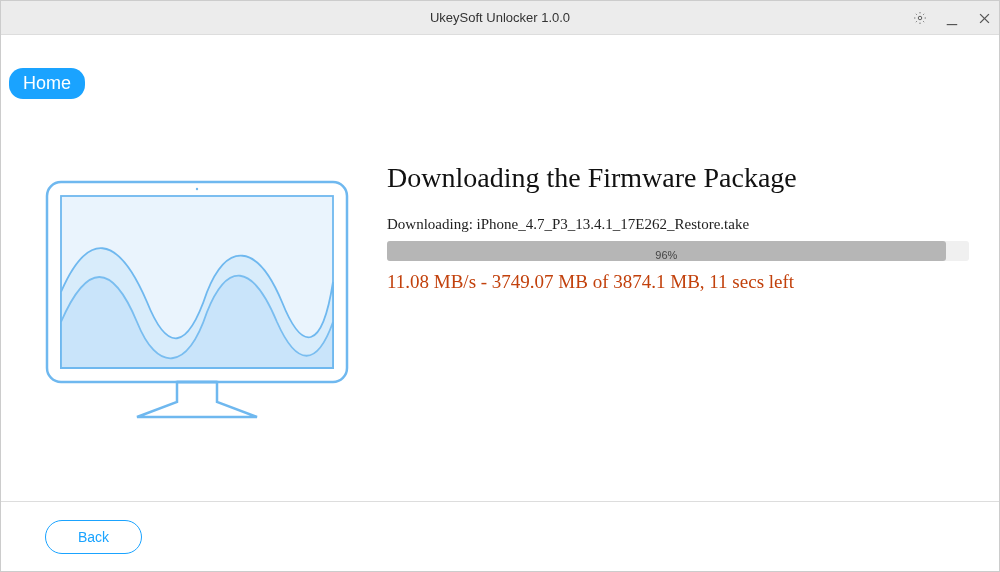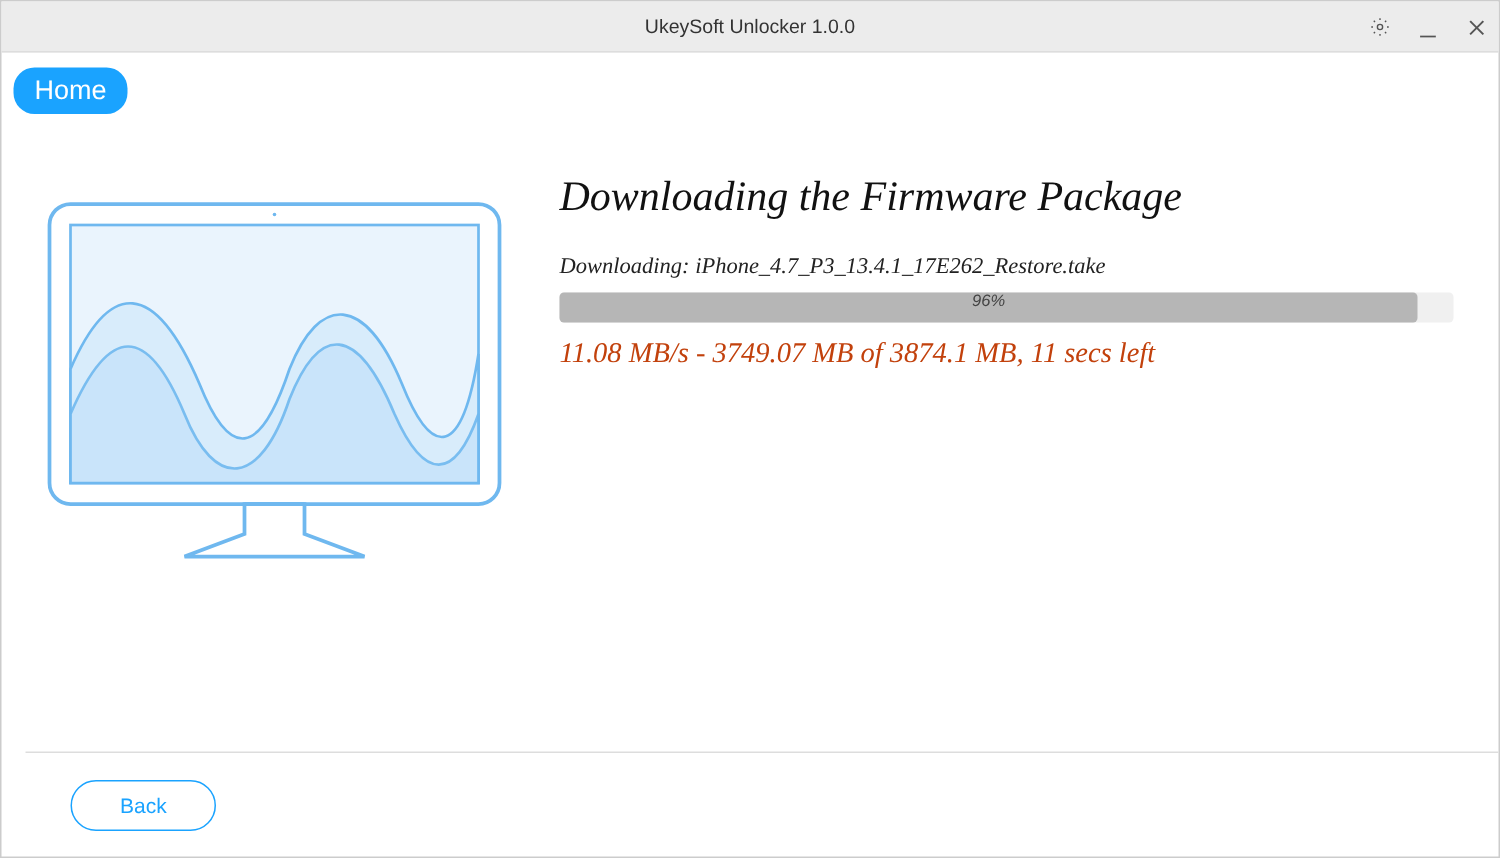--- a/index.html
+++ b/index.html
@@ -1,17 +1,17 @@
 <!DOCTYPE html>
 <html><head>
 <meta charset="utf-8">
 <style>
   * { box-sizing: border-box; margin: 0; padding: 0; }
   html, body { width: 1000px; height: 572px; font-family: "Segoe UI", Arial, sans-serif; background: #fff; }
-  .window { width: 1000px; height: 572px; border: 1px solid #ccc; display: flex; flex-direction: column; }
+  .window { width: 1000px; height: 572px; border: 1px solid #ccc; display: flex; flex-direction: column; gap: 23px; }
   .titlebar {
     height: 34px; background: #ececec; border-bottom: 1px solid #ddd;
     display: flex; align-items: center; position: relative;
   }
   .titlebar .title {
     position: absolute; left: 0; right: 0; text-align: center;
     font-size: 13px; color: #333;
   }
   .titlebar .controls {
     position: absolute; right: 6px; top: 0; height: 34px; display: flex; align-items: center; gap: 14px;
@@ -20,41 +20,41 @@
   .titlebar .gear svg { width: 14px; height: 14px; }
   .titlebar .min { font-size: 18px; line-height: 0; position: relative; top: -3px; }
   .titlebar .close svg { width: 11px; height: 11px; }
 
   .tabrow { padding: 10px 8px 0 8px; }
   .tab {
     display: inline-block; background: #1aa3ff; color: #fff;
     font-size: 18px; padding: 5px 14px; border-radius: 14px; cursor: pointer;
   }
 
-  .content { flex: 1; display: flex; padding: 40px 30px 10px 12px; font-style: italic; }
+  .content { flex: 1; display: flex; padding: 40px 30px 10px 26px; }
 
   .illus { width: 340px; display: flex; align-items: flex-start; justify-content: center; padding-top: 10px; }
   .illus svg { width: 320px; height: 270px; }
 
   .info { flex: 1; padding-left: 20px; }
   .heading { font-size: 28px; font-weight: 400; color: #111; margin-bottom: 22px; font-family: "Times New Roman", serif; }
   .subtext { font-size: 17px; color: #222; margin-bottom: 36px; font-family: "Times New Roman", serif; }
   .dl-label { font-size: 15px; color: #222; margin-bottom: 8px; font-family: "Times New Roman", serif; }
   .progress-outer {
     width: 100%; height: 20px; background: #f0f0f0; border-radius: 3px; position: relative; margin-bottom: 10px;
   }
   .progress-inner {
     height: 100%; background: #b6b6b6; border-radius: 3px;
-    display: flex; align-items: flex-start; justify-content: center;
+    display: flex; align-items: flex-end; justify-content: center;
     font-size: 11px; color: #444;
   }
   .dl-stats { font-size: 19px; color: #c2410c; font-family: "Times New Roman", serif; }
 
   .footer {
-    height: 70px; border-top: 1px solid #ddd; display: flex; align-items: center; padding: 0 30px; margin-left: 16px;
+    height: 70px; border-top: 1px solid #ddd; display: flex; align-items: center; padding: 0 44px;
   }
   .back-btn {
     border: 1px solid #1aa3ff; color: #1aa3ff; background: #fff;
     padding: 8px 32px; border-radius: 20px; font-size: 14px; cursor: pointer;
   }
 </style>
 </head>
 <body>
 
 <div class="window">

